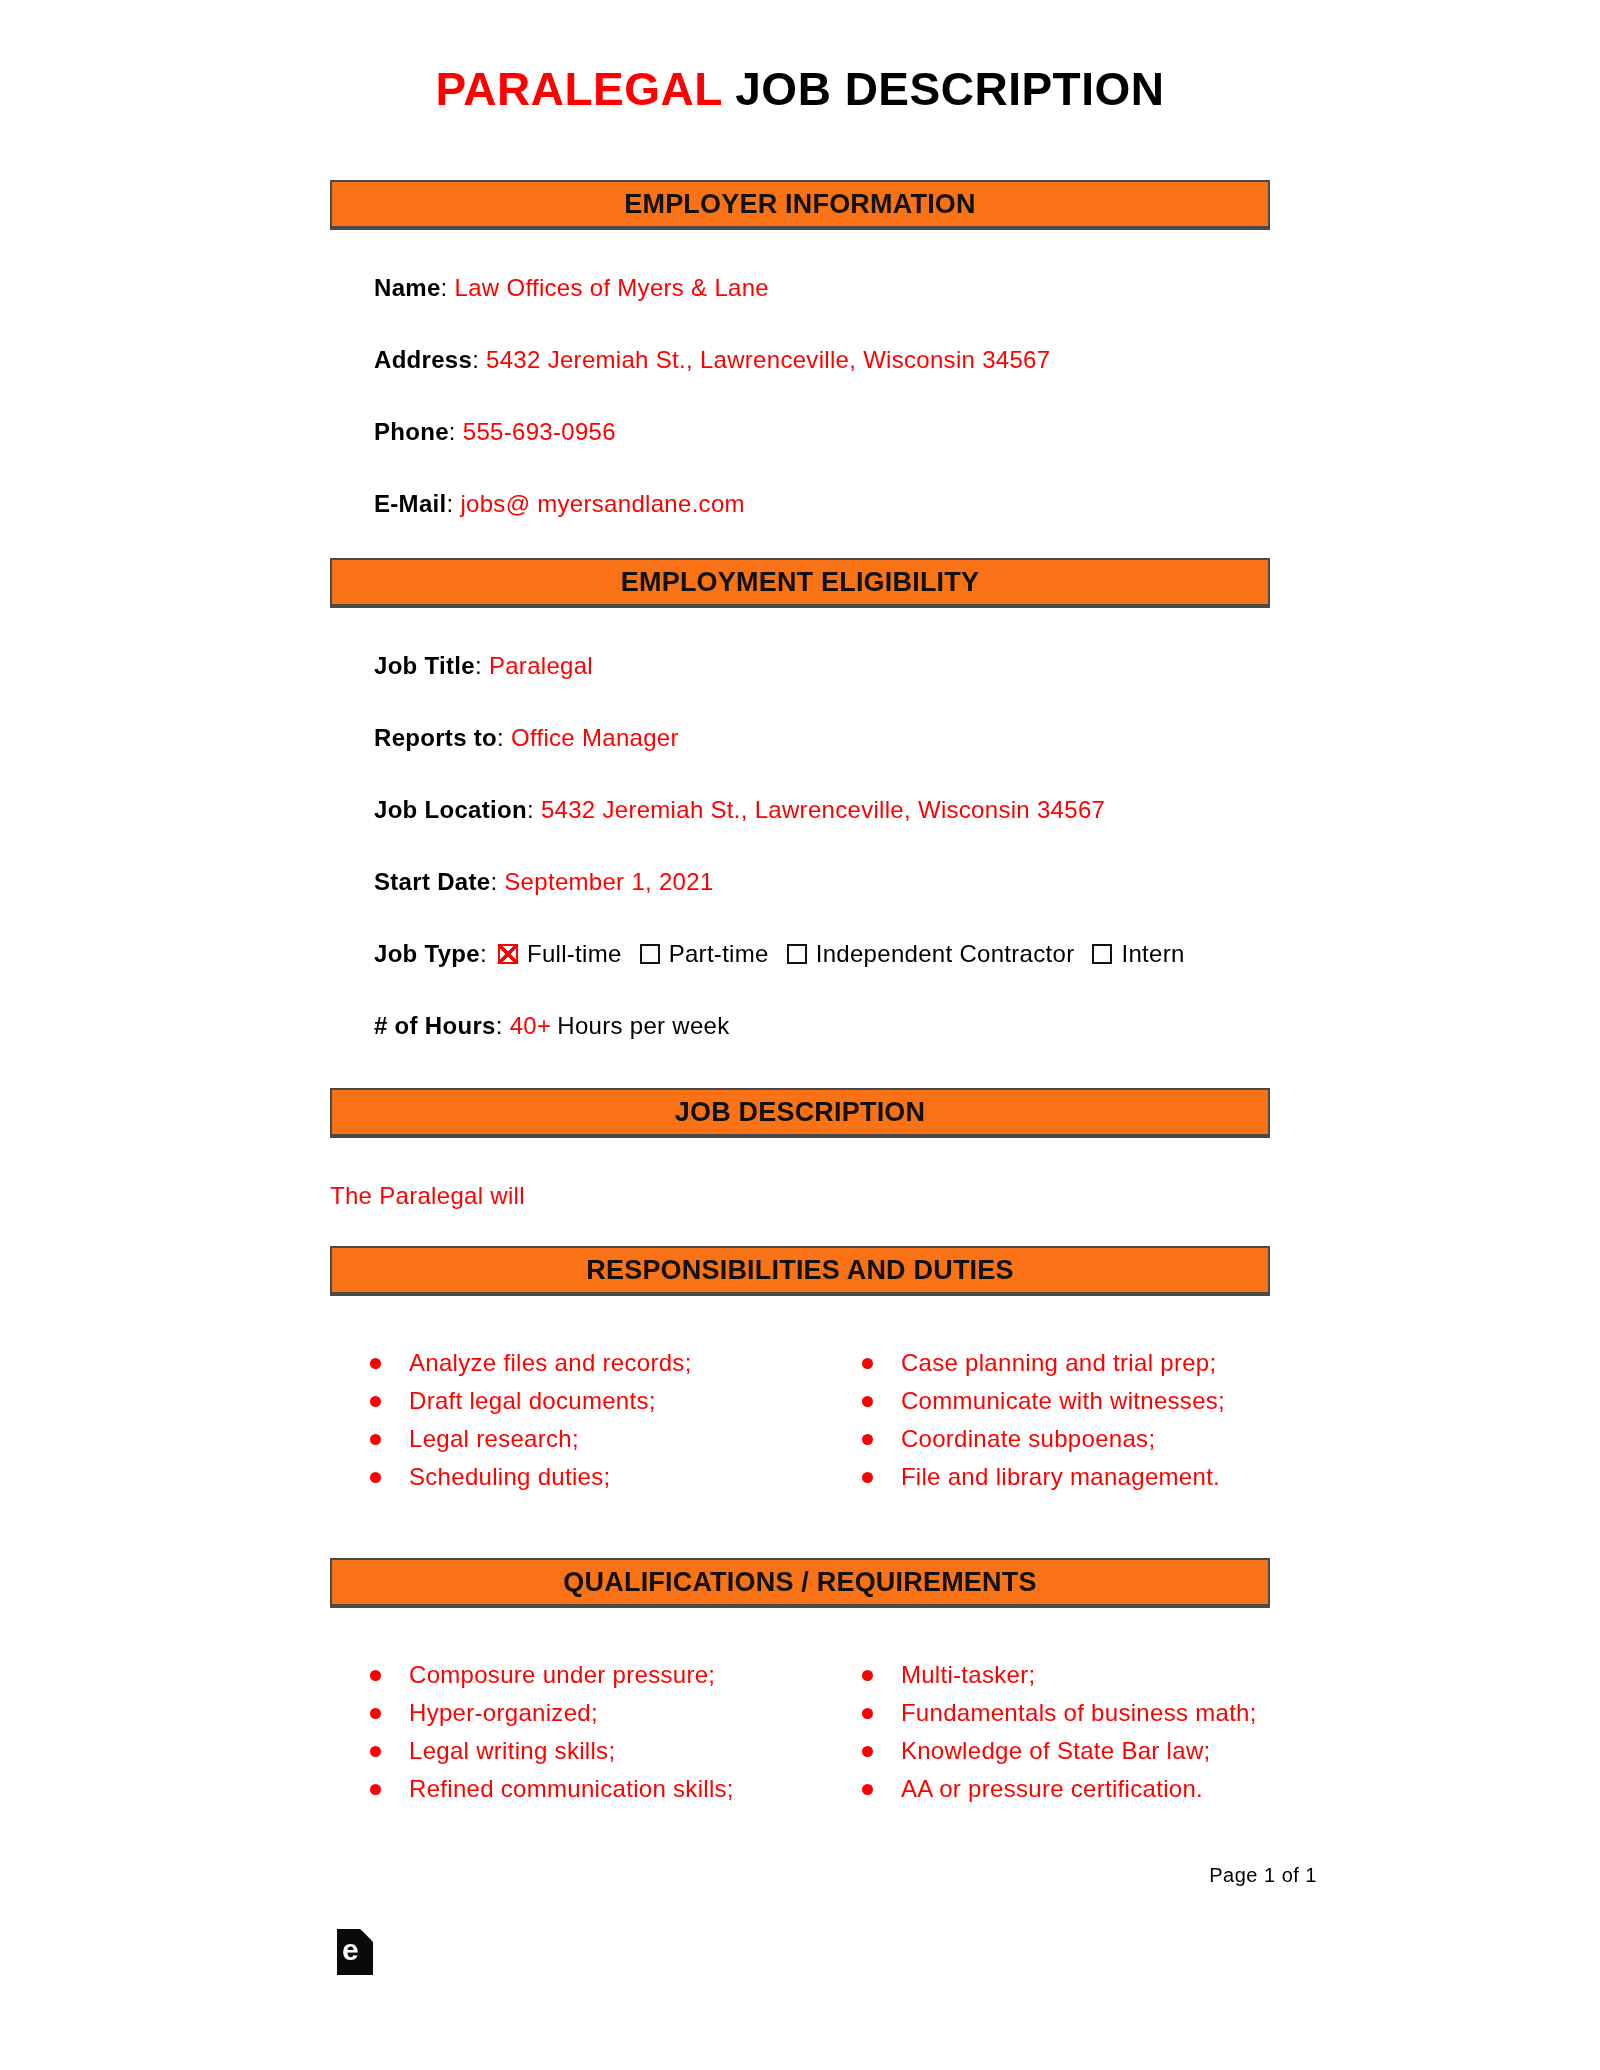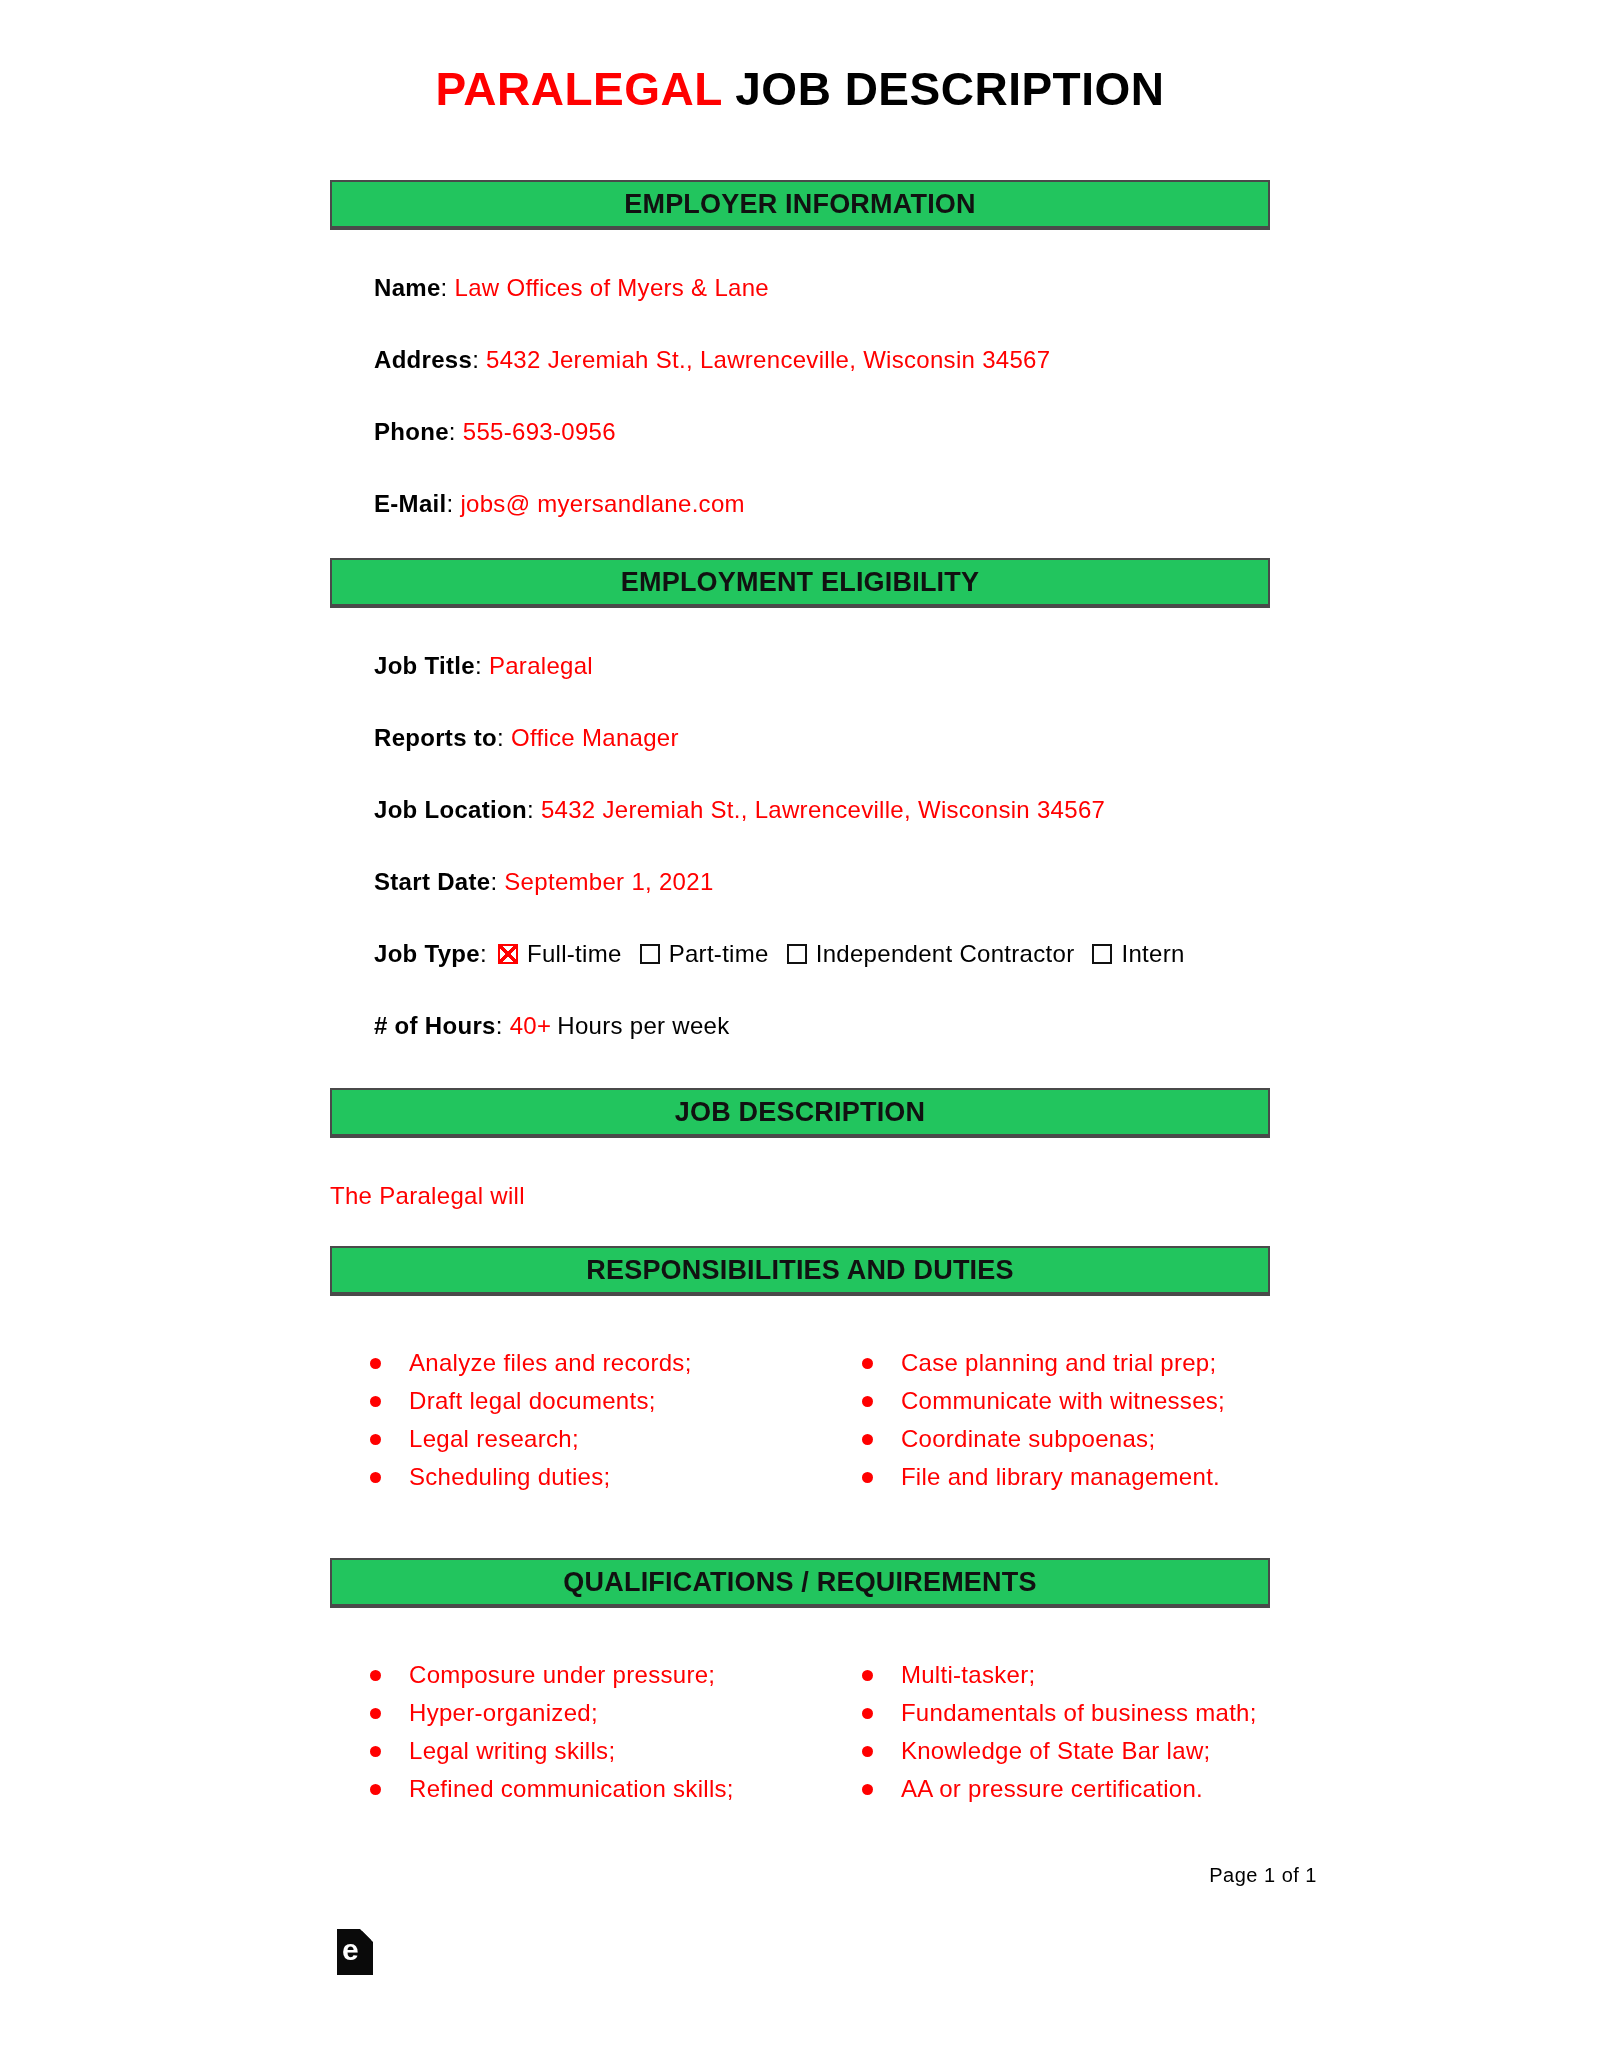--- a/index.html
+++ b/index.html
@@ -25,21 +25,21 @@
     font-weight: bold;
     letter-spacing: 0.5px;
     color: #000;
   }
   .doc-title .hl { color: #ff0000; }
 
   .section-box {
     height: 50px;
     border: 2px solid #4a4a4a;
     border-bottom-width: 4px;
-    background: #22c55e;
+    background: #f97316;
     display: flex;
     align-items: center;
     justify-content: center;
     font-size: 27px;
     font-weight: bold;
     color: #111;
     letter-spacing: 0.2px;
   }
   .mt-title { margin-top: 68px; }
   .mt-box2  { margin-top: 40px; }

